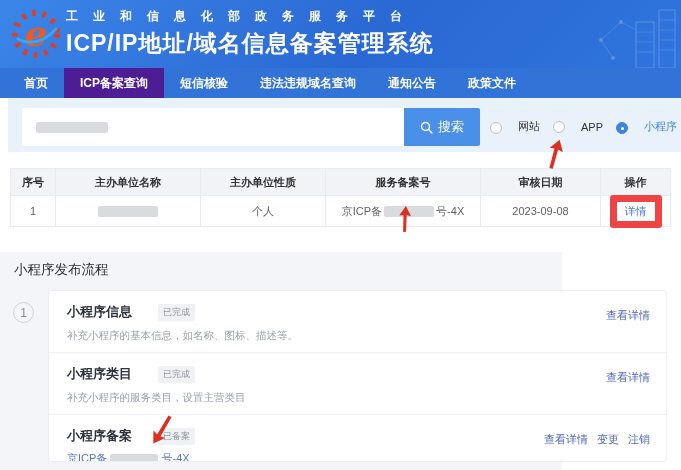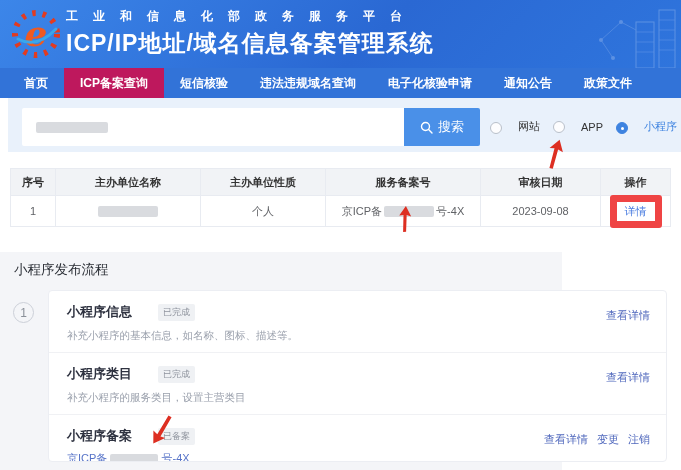--- a/index.html
+++ b/index.html
@@ -14,21 +14,21 @@
   .titles{position:absolute;left:66px;top:8px;color:#fff}
   .platform-title{font-size:12px;font-weight:bold;letter-spacing:15px;white-space:nowrap}
   .system-title{font-size:23px;font-weight:bold;letter-spacing:1px;margin-top:3px;white-space:nowrap}
   .header-deco{position:absolute;right:0;top:0;opacity:.22}
 
   
   .nav{position:absolute;top:68px;left:0;width:681px;height:30px;background:#3273d8;
     display:flex;align-items:stretch;padding-left:8px}
   .nav .tab{color:#fff;font-size:12px;font-weight:bold;display:flex;align-items:center;
     padding:0 16px;cursor:pointer;white-space:nowrap}
-  .nav .tab.active{background:#be185d}
+  .nav .tab.active{background:#4c1d95}
 
   
   .search-section{position:absolute;top:98px;left:8px;width:681px;height:54px;background:#e9f1fb}
   .search-input-wrap{position:absolute;left:14px;top:10px;width:382px;height:38px;background:#fff;
     border-radius:2px 0 0 2px}
   .search-input-wrap input{position:absolute;inset:0;border:none;outline:none;background:transparent;
     padding:0 12px;font-size:12px}
   .redacted{display:inline-block;background:#d9dbdf;border-radius:2px;filter:blur(.6px)}
   .query-redacted{position:absolute;left:14px;top:14px;width:72px;height:11px}
   .search-btn{position:absolute;left:396px;top:10px;width:76px;height:38px;border:none;
@@ -107,21 +107,20 @@
         <circle cx="72" cy="58" r="2" fill="#fff"></circle>
       <path d="M60 40 80 22M60 40 72 58M80 22 95 30" stroke="#fff" stroke-width=".7"></path>
     </svg>
   </header>
 
   <nav class="nav">
     <div class="tab">首页</div>
     <div class="tab active">ICP备案查询</div>
     <div class="tab">短信核验</div>
     <div class="tab">违法违规域名查询</div>
-    <div class="tab">电子化核验申请</div>
     <div class="tab">通知公告</div>
     <div class="tab">政策文件</div>
   </nav>
 
   <section class="search-section">
     <div class="search-input-wrap">
       <input type="text" aria-label="search" style="">
       <span class="redacted query-redacted"></span>
     </div>
     <button class="search-btn">

